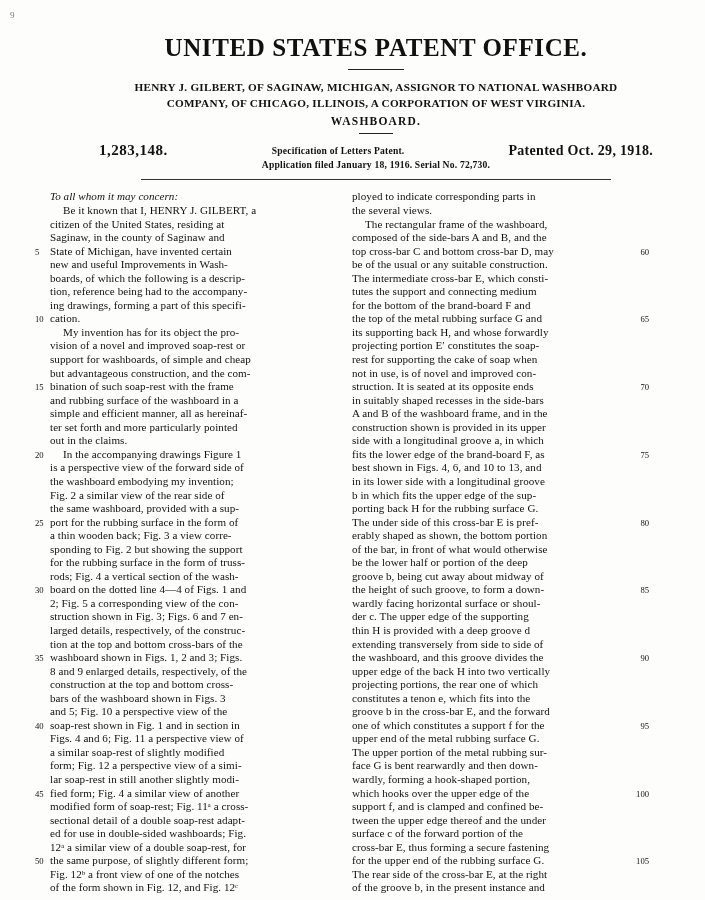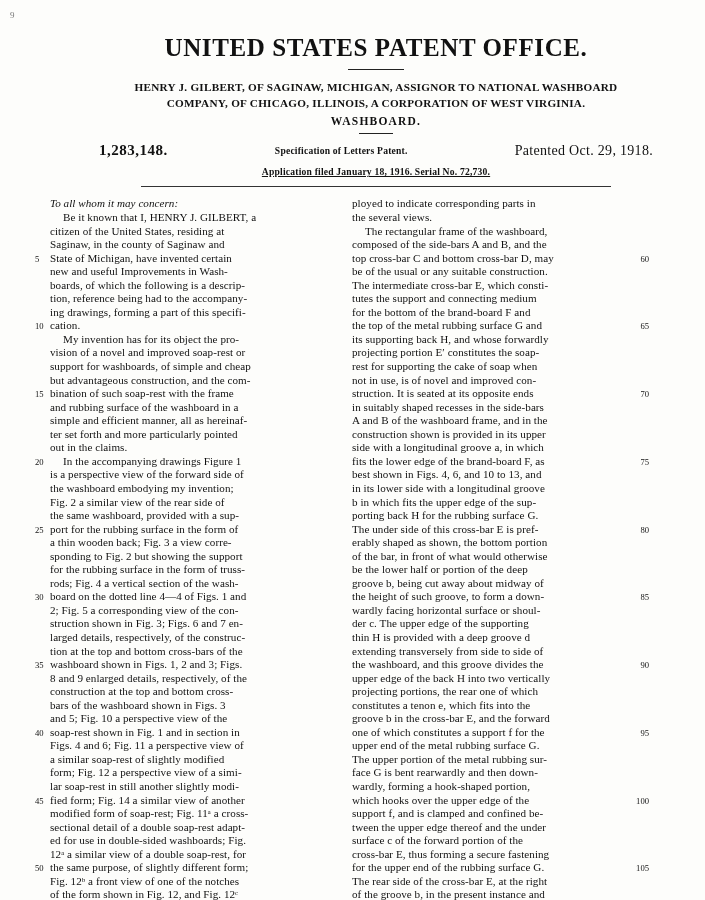--- a/index.html
+++ b/index.html
@@ -75,29 +75,27 @@
     font-weight: bold;
     letter-spacing: 0.5px;
   }
   .spec-label {
     font-size: 9.6px;
     font-weight: bold;
     letter-spacing: 0.2px;
   }
   .patent-date {
     font-size: 14px;
-    font-weight: normal;
+    font-weight: bold;
     letter-spacing: 0.3px;
   }
   .application-line {
     font-size: 9.6px;
     font-weight: bold;
-    margin-top: 7px;
     letter-spacing: 0.2px;
-    text-decoration: underline;
   }
   .rule-long {
     width: 470px;
     height: 1px;
     background: #333;
     margin: 9px auto 0 auto;
   }
   .columns {
     display: flex;
     margin: 10px 48px 0 48px;
@@ -310,21 +308,21 @@
             <span class="txt">a similar soap-rest of slightly modified</span>
           </div>
           <div class="line">
             <span class="txt">form; Fig. 12 a perspective view of a simi-</span>
           </div>
           <div class="line">
             <span class="txt">lar soap-rest in still another slightly modi-</span>
           </div>
           <div class="line">
             <span class="ln-num">45</span>
-            <span class="txt">fied form; Fig. 14 a similar view of another</span>
+            <span class="txt">fied form; Fig. 4 a similar view of another</span>
           </div>
           <div class="line">
             <span class="txt">modified form of soap-rest; Fig. 11ᵃ a cross-</span>
           </div>
           <div class="line">
             <span class="txt">sectional detail of a double soap-rest adapt-</span>
           </div>
           <div class="line">
             <span class="txt">ed for use in double-sided washboards; Fig.</span>
           </div>

